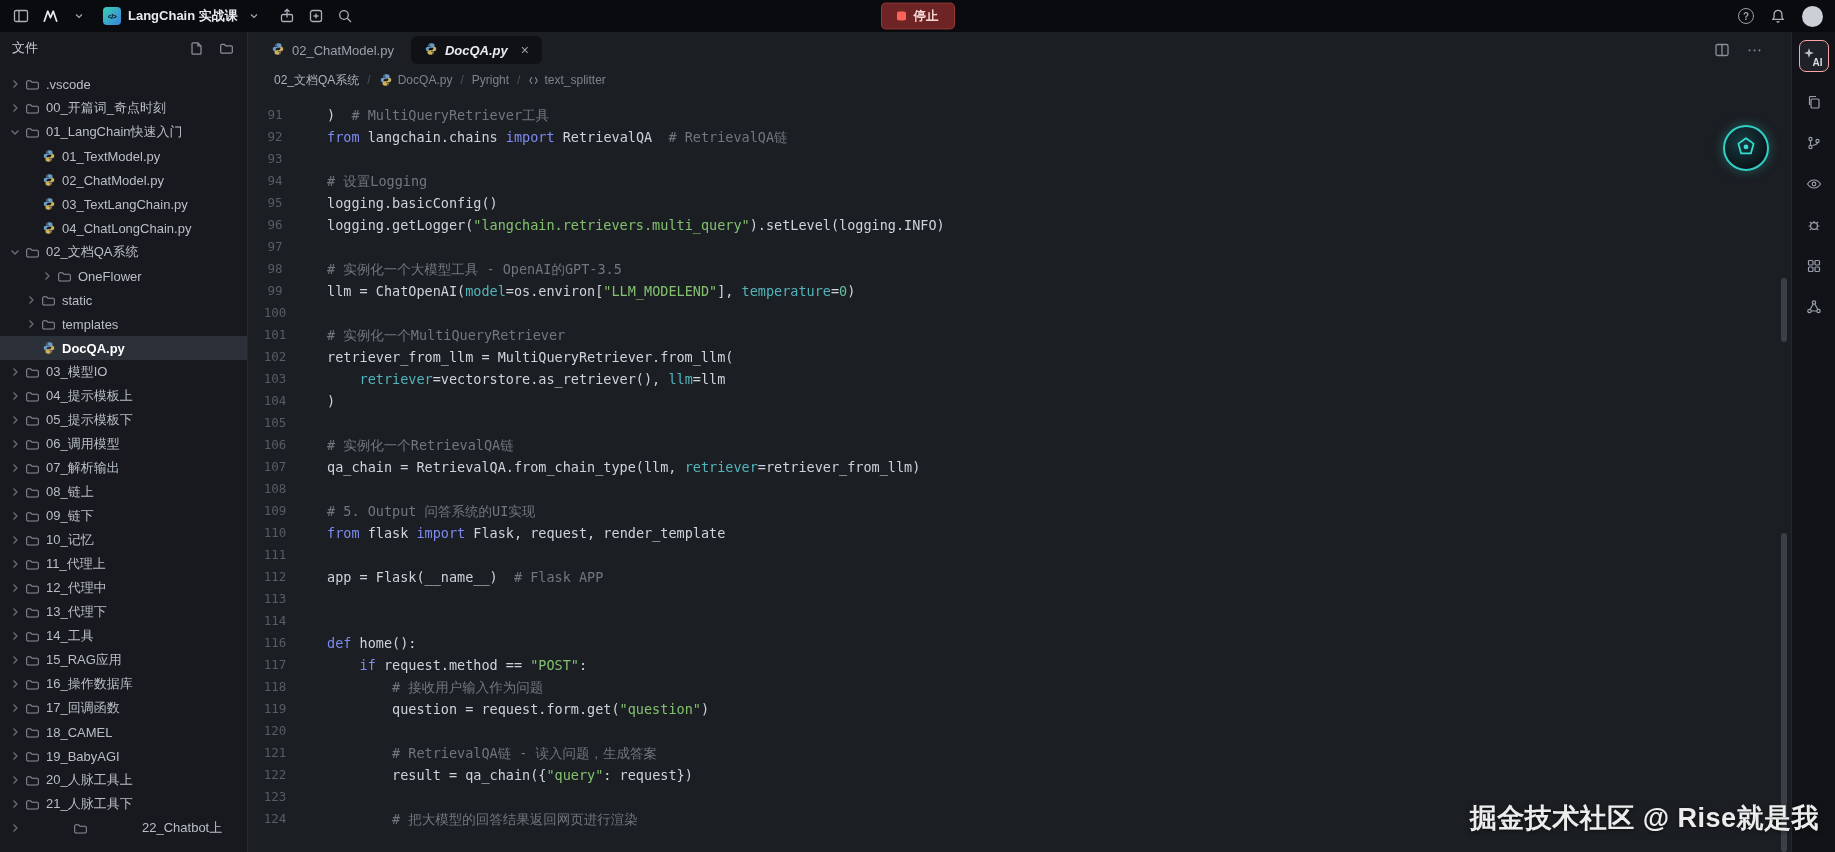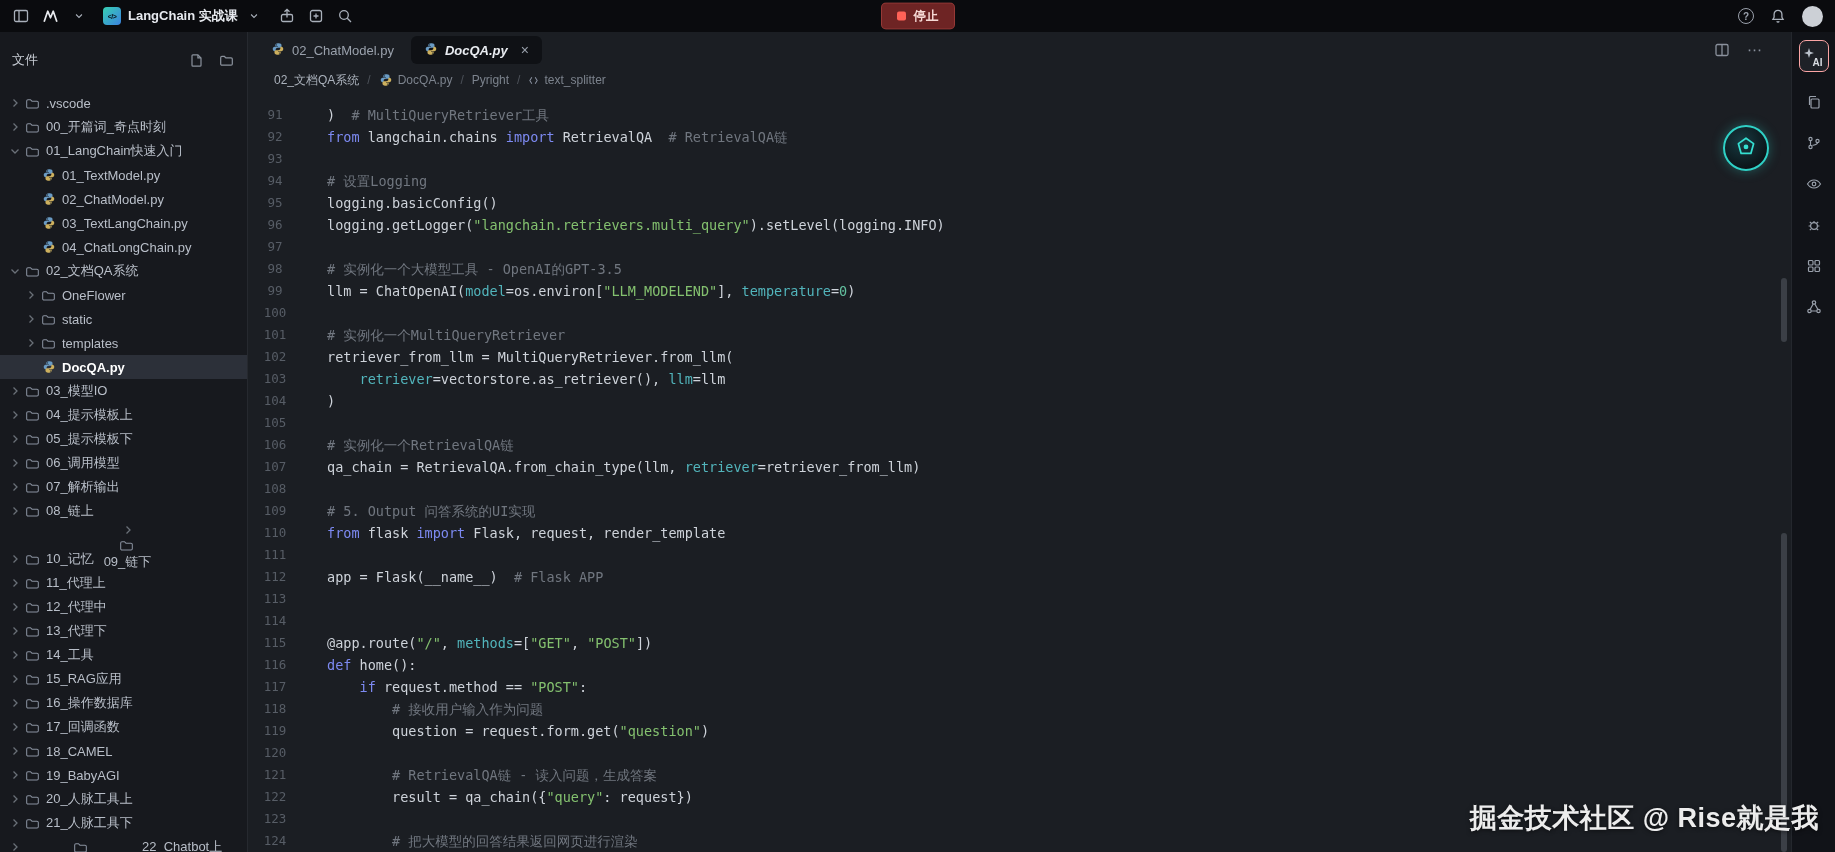--- a/index.html
+++ b/index.html
@@ -40,21 +40,21 @@
     color:#9aa0ab; font-size:10px; font-weight:700; display:flex;
     align-items:center; justify-content:center; cursor:pointer;
   }
   .avatar { width:21px; height:21px; border-radius:50%; background:#ccd0d6; cursor:pointer; }
 
   
   .main { display:flex; height:820px; }
 
   
   .sidebar { width:248px; background:#17191e; border-right:1px solid #26292f; display:flex; flex-direction:column; flex:none; }
-  .sb-header { height:32px; display:flex; align-items:flex-start; padding:0 12px; color:#c6cbd3; font-size:13px;margin-top:19px; }
+  .sb-header { height:32px; display:flex; align-items:center; padding:0 12px; color:#c6cbd3; font-size:13px; }
   .sb-header-icons { margin-left:auto; display:flex; gap:12px; }
   .sb-header-icons .tb-icon svg { stroke:#8a919c; }
   .tree { flex:1; padding-top:8px; overflow:hidden; }
   .tree-row { height:24px; display:flex; align-items:center; cursor:pointer; color:#b9bfc9; font-size:13px; white-space:nowrap; }
   .tree-row.selected { background:#2c3039; color:#ffffff; font-weight:700; }
   .chev { width:14px; height:14px; display:inline-flex; align-items:center; justify-content:center; flex:none; }
   .ticon { width:17px; height:16px; display:inline-flex; align-items:center; justify-content:center; margin:0 5px 0 2px; flex:none; }
 
   
   .editor-col { flex:1; display:flex; flex-direction:column; background:#1b1e23; min-width:0; position:relative; }
@@ -300,21 +300,21 @@
               <path d="M2.5 4.5L6 8l3.5-3.5" stroke="#6a7078" stroke-width="1.3" fill="none"></path>
             </svg>
           </span>
           <span class="ticon">
             <svg width="15" height="15" viewBox="0 0 16 16">
               <path d="M1.8 5.3c0-.8.6-1.4 1.4-1.4h2.6l1.6 1.6h5.4c.8 0 1.4.6 1.4 1.4v4.6c0 .8-.6 1.4-1.4 1.4H3.2c-.8 0-1.4-.6-1.4-1.4z" fill="none" stroke="#8a92a0" stroke-width="1.1"></path>
             </svg>
           </span>
           <span>02_文档QA系统</span>
         </div>
-        <div class="tree-row" style="padding-left: 8px; margin-left: 16px;">
+        <div class="tree-row" style="padding-left: 40px;">
           <span class="chev">
             <svg width="12" height="12" viewBox="0 0 12 12">
               <path d="M4.5 2.5L8 6l-3.5 3.5" stroke="#6a7078" stroke-width="1.3" fill="none"></path>
             </svg>
           </span>
           <span class="ticon">
             <svg width="15" height="15" viewBox="0 0 16 16">
               <path d="M1.8 5.3c0-.8.6-1.4 1.4-1.4h2.6l1.6 1.6h5.4c.8 0 1.4.6 1.4 1.4v4.6c0 .8-.6 1.4-1.4 1.4H3.2c-.8 0-1.4-.6-1.4-1.4z" fill="none" stroke="#8a92a0" stroke-width="1.1"></path>
             </svg>
           </span>
@@ -429,21 +429,21 @@
               <path d="M4.5 2.5L8 6l-3.5 3.5" stroke="#6a7078" stroke-width="1.3" fill="none"></path>
             </svg>
           </span>
           <span class="ticon">
             <svg width="15" height="15" viewBox="0 0 16 16">
               <path d="M1.8 5.3c0-.8.6-1.4 1.4-1.4h2.6l1.6 1.6h5.4c.8 0 1.4.6 1.4 1.4v4.6c0 .8-.6 1.4-1.4 1.4H3.2c-.8 0-1.4-.6-1.4-1.4z" fill="none" stroke="#8a92a0" stroke-width="1.1"></path>
             </svg>
           </span>
           <span>08_链上</span>
         </div>
-        <div class="tree-row" style="padding-left: 8px; flex-direction: column;">
+        <div class="tree-row" style="padding-left: 8px;">
           <span class="chev">
             <svg width="12" height="12" viewBox="0 0 12 12">
               <path d="M4.5 2.5L8 6l-3.5 3.5" stroke="#6a7078" stroke-width="1.3" fill="none"></path>
             </svg>
           </span>
           <span class="ticon">
             <svg width="15" height="15" viewBox="0 0 16 16">
               <path d="M1.8 5.3c0-.8.6-1.4 1.4-1.4h2.6l1.6 1.6h5.4c.8 0 1.4.6 1.4 1.4v4.6c0 .8-.6 1.4-1.4 1.4H3.2c-.8 0-1.4-.6-1.4-1.4z" fill="none" stroke="#8a92a0" stroke-width="1.1"></path>
             </svg>
           </span>
@@ -776,24 +776,20 @@
             <span class="ln">112</span>
             <span class="ct"><span class="t-p">app = Flask(__name__)  </span><span class="t-c"># Flask APP</span></span>
           </div>
           <div class="cl">
             <span class="ln">113</span>
             <span class="ct"></span>
           </div>
           <div class="cl">
             <span class="ln">114</span>
             <span class="ct"></span>
-          </div>
-          <div class="cl">
-            <span class="ln">115</span>
-            <span class="ct"><span class="t-p">@app.route(</span><span class="t-s">"/"</span><span class="t-p">, </span><span class="t-a">methods</span><span class="t-p">=[</span><span class="t-s">"GET"</span><span class="t-p">, </span><span class="t-s">"POST"</span><span class="t-p">])</span></span>
           </div>
           <div class="cl">
             <span class="ln">116</span>
             <span class="ct"><span class="t-k">def</span><span class="t-p"> home():</span></span>
           </div>
           <div class="cl">
             <span class="ln">117</span>
             <span class="ct"><span class="t-p">    </span><span class="t-k">if</span><span class="t-p"> request.method == </span><span class="t-s">"POST"</span><span class="t-p">:</span></span>
           </div>
           <div class="cl">

